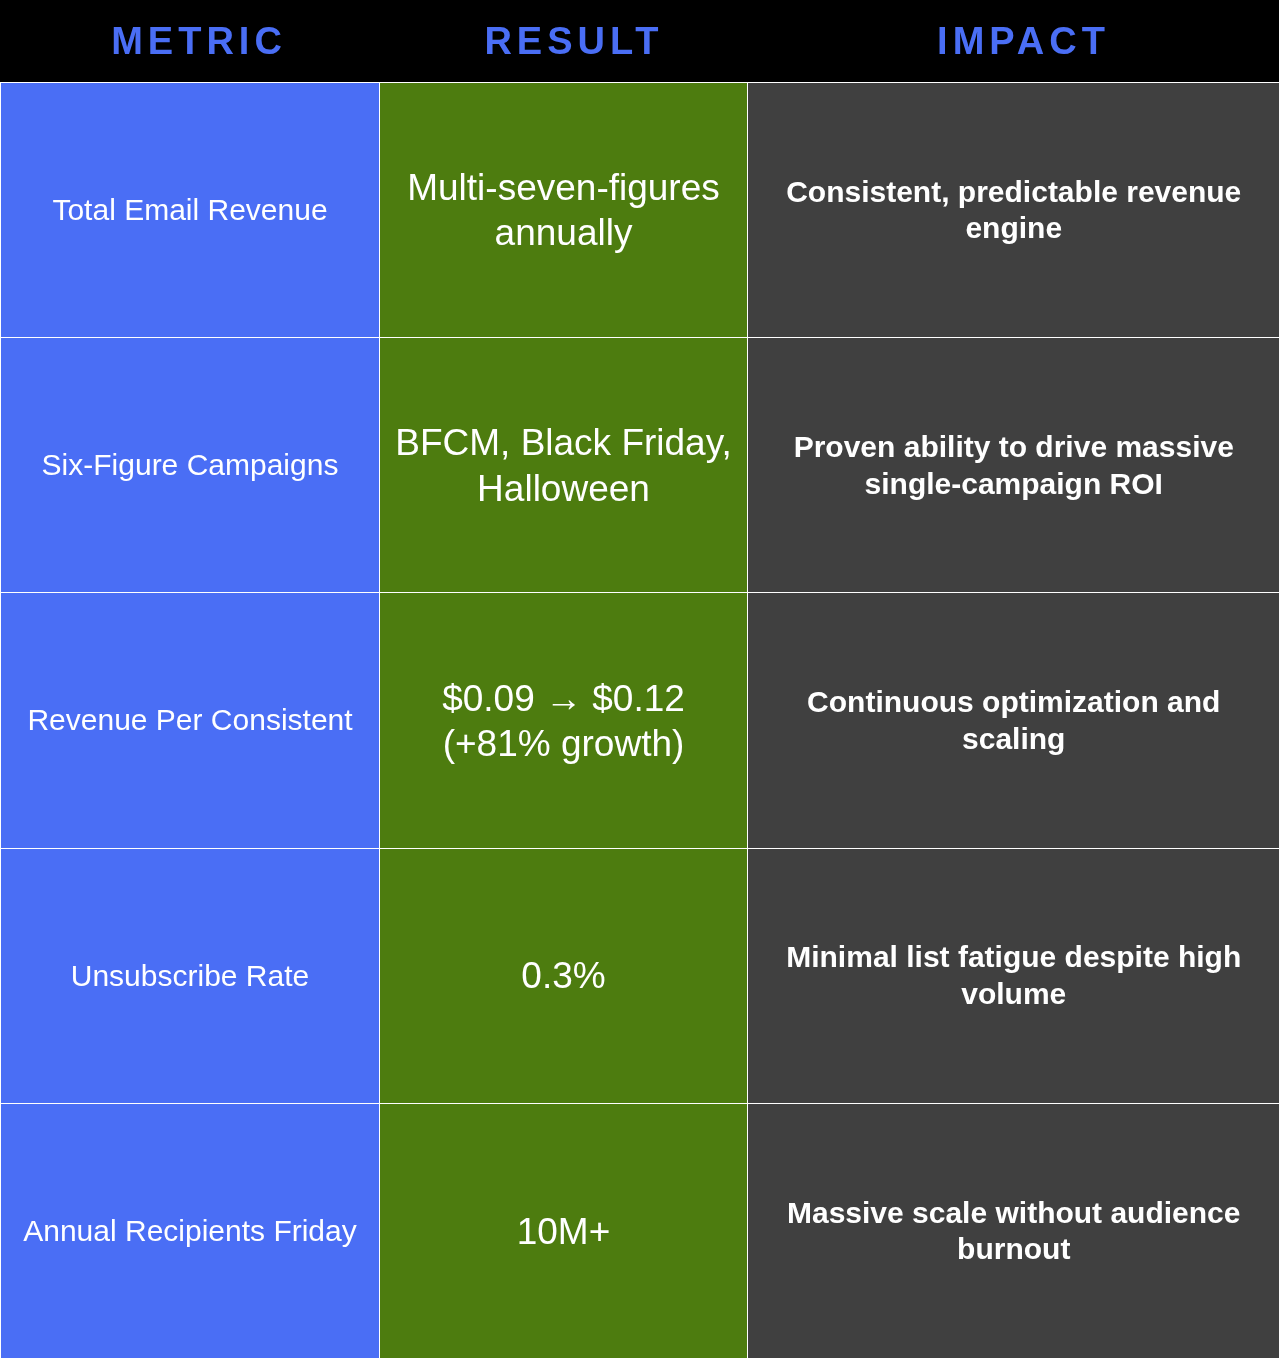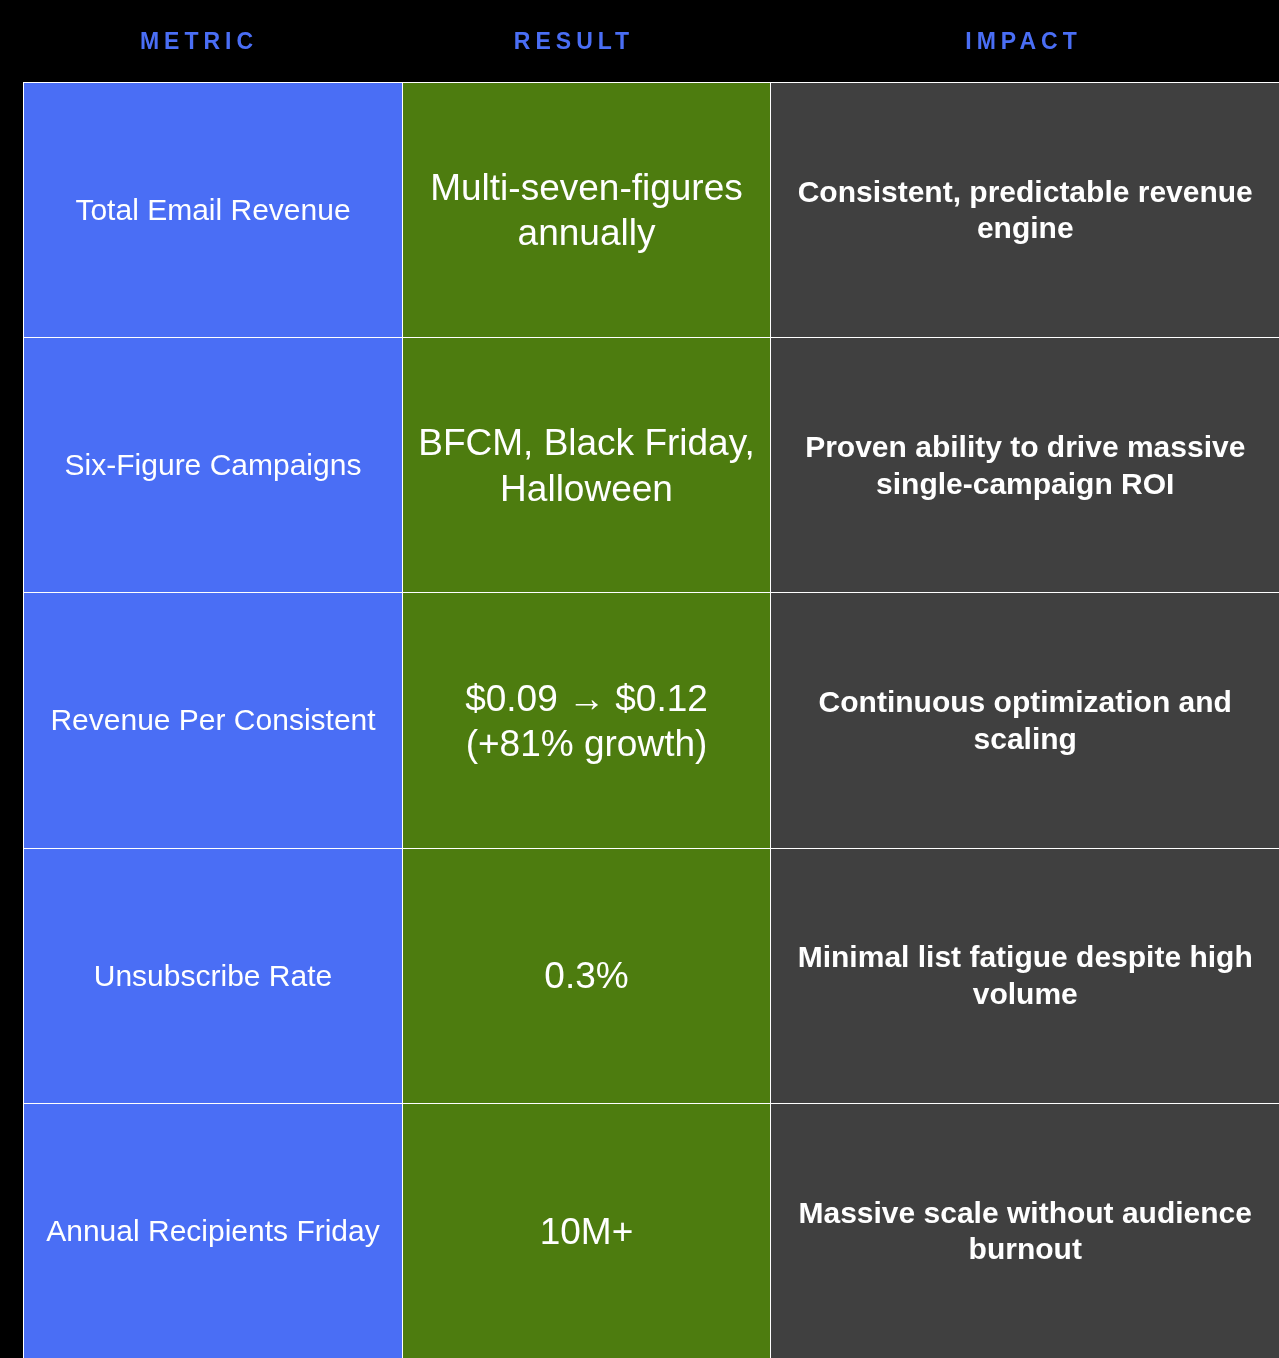--- a/index.html
+++ b/index.html
@@ -25,36 +25,35 @@
     display: flex;
     height: 82px;
     flex: 0 0 82px;
     background: #000000;
   }
   .head-cell {
     display: flex;
     align-items: center;
     justify-content: center;
     color: #4a6ef5;
-    font-size: 23px;
+    font-size: 38px;
     font-weight: bold;
     letter-spacing: 5px;
     text-transform: uppercase;
     padding-left: 18px;
   }
   .col-1 { flex: 0 0 380px; }
   .col-2 { flex: 0 0 370px; }
   .col-3 { flex: 1 1 auto; }
 
   
   .body-rows {
     flex: 1 1 auto;
     display: flex;
     flex-direction: column;
-    padding-left: 23px;
   }
   .row {
     display: flex;
     flex: 1 1 0;
     min-height: 0;
   }
 
   .cell {
     display: flex;
     align-items: center;

